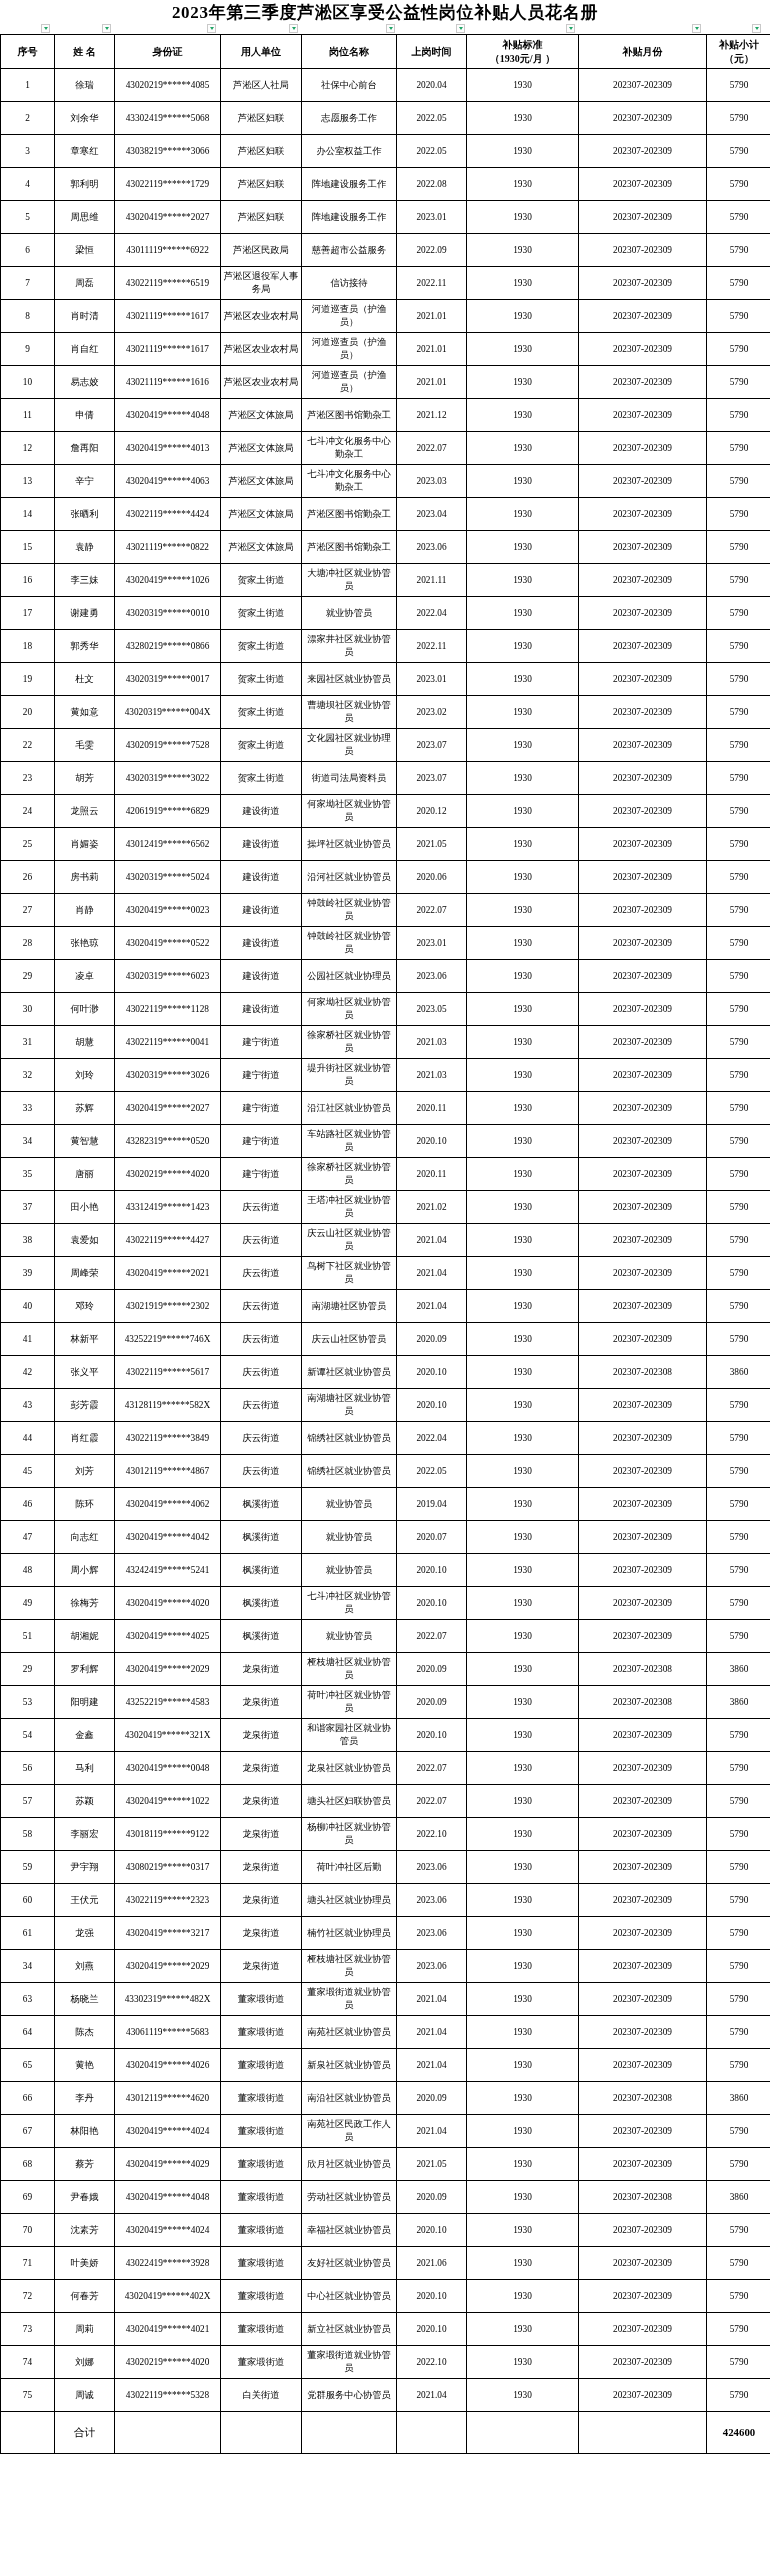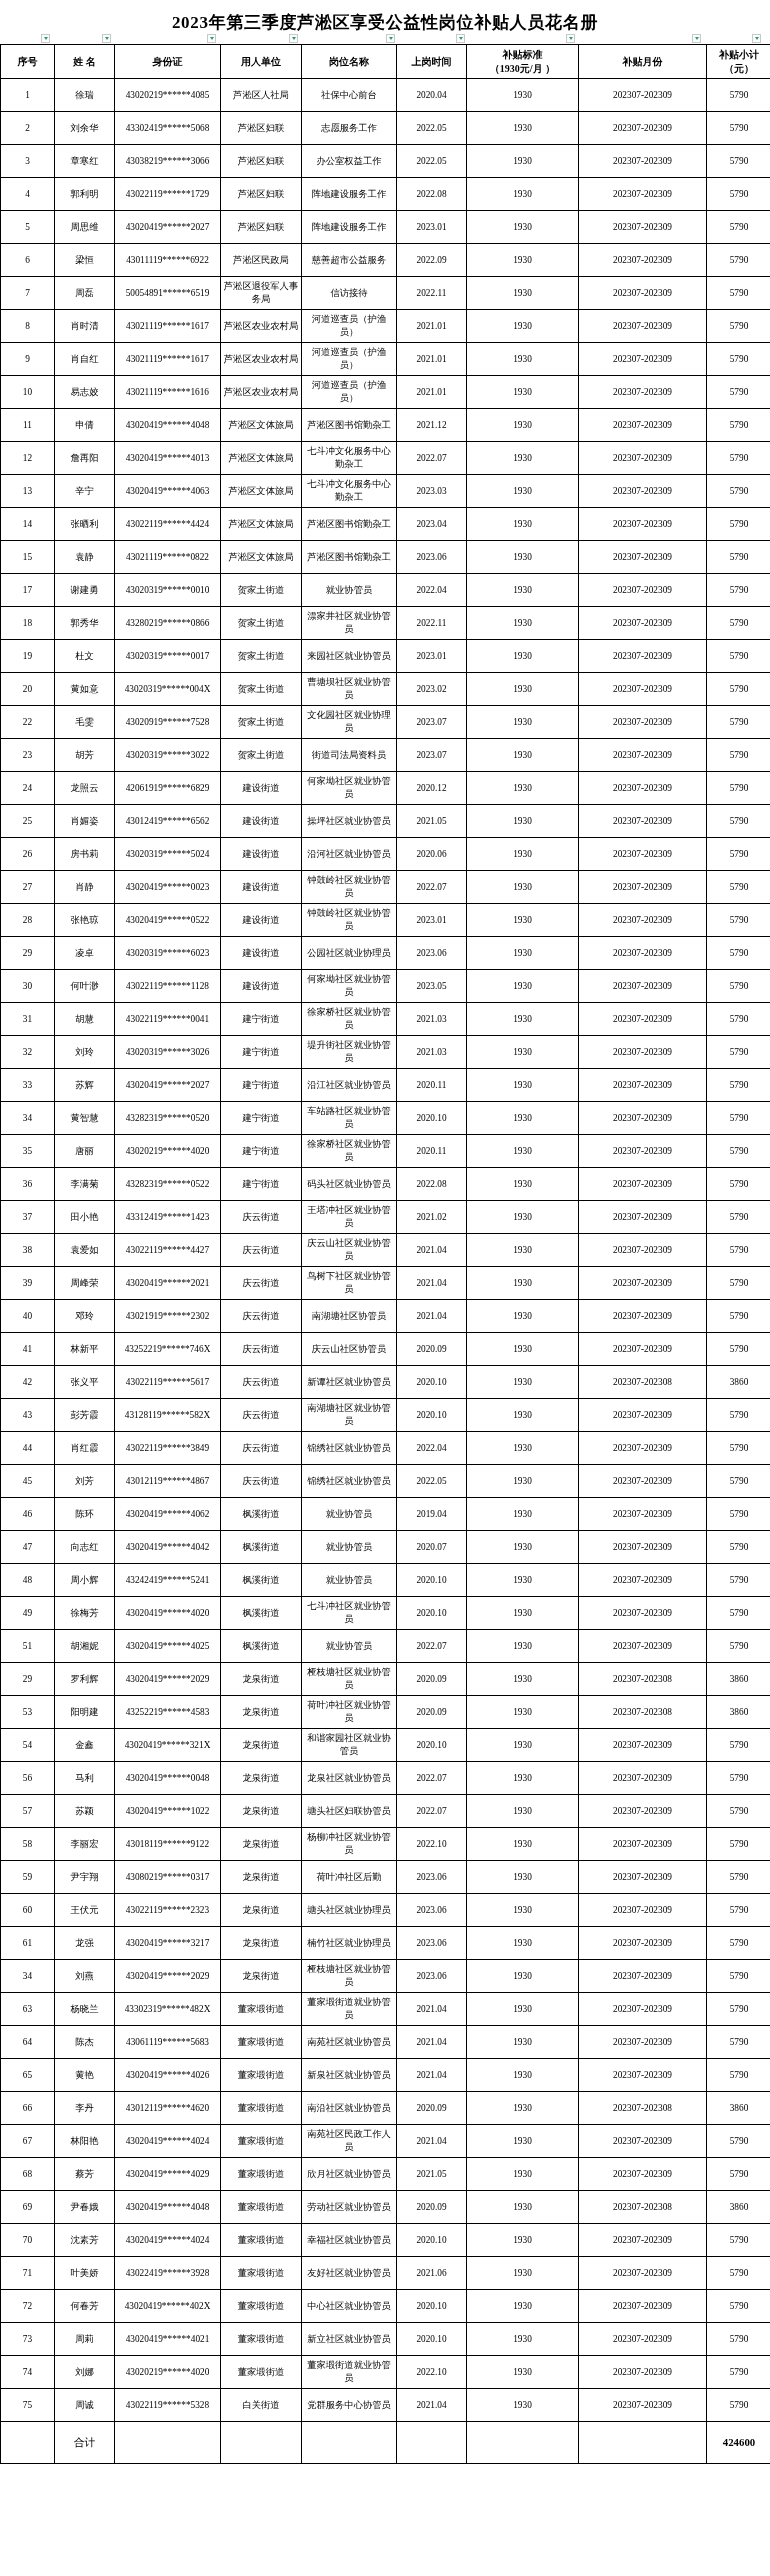--- a/index.html
+++ b/index.html
@@ -1,18 +1,18 @@
 <!DOCTYPE html>
 <html style="font-size:11.5px"><head>
 <meta charset="utf-8">
 <style>
   html,body{margin:0;padding:0;background:#ffffff;}
   body{font-family:"Liberation Serif","DejaVu Serif",serif;color:#000;}
   .sheet{position:relative;width:770px;background:#fff;}
-  .title-area{height:34px;position:relative;margin-top:10px;}
+  .title-area{height:34px;position:relative;}
   .sheet-title{
     position:absolute;left:0;right:0;top:1.4px;
     text-align:center;font-size:17px;font-weight:bold;
     letter-spacing:0.7px;white-space:nowrap;
   }
   .filter-btn{
     position:absolute;top:24px;width:9.3px;height:9.3px;
     background:#fdfdfd;border:0.7px solid #c9c9c9;box-sizing:border-box;
     display:flex;align-items:center;justify-content:center;z-index:5;
   }
@@ -181,21 +181,21 @@
           <td class="c-employer">芦淞区民政局</td>
           <td class="c-position">慈善超市公益服务</td>
           <td class="c-start-date">2022.09</td>
           <td class="c-standard">1930</td>
           <td class="c-months">202307-202309</td>
           <td class="c-subtotal">5790</td>
         </tr>
         <tr>
           <td class="c-seq">7</td>
           <td class="c-name">周磊</td>
-          <td class="c-id">50054891******6519</td>
+          <td class="c-id">43022119******6519</td>
           <td class="c-employer">芦淞区退役军人事务局</td>
           <td class="c-position">信访接待</td>
           <td class="c-start-date">2022.11</td>
           <td class="c-standard">1930</td>
           <td class="c-months">202307-202309</td>
           <td class="c-subtotal">5790</td>
         </tr>
         <tr>
           <td class="c-seq">8</td>
           <td class="c-name">肖时清</td>
@@ -278,20 +278,31 @@
           <td class="c-name">袁静</td>
           <td class="c-id">43021119******0822</td>
           <td class="c-employer">芦淞区文体旅局</td>
           <td class="c-position">芦淞区图书馆勤杂工</td>
           <td class="c-start-date">2023.06</td>
           <td class="c-standard">1930</td>
           <td class="c-months">202307-202309</td>
           <td class="c-subtotal">5790</td>
         </tr>
         <tr>
+          <td class="c-seq">16</td>
+          <td class="c-name">李三妹</td>
+          <td class="c-id">43020419******1026</td>
+          <td class="c-employer">贺家土街道</td>
+          <td class="c-position">大塘冲社区就业协管员</td>
+          <td class="c-start-date">2021.11</td>
+          <td class="c-standard">1930</td>
+          <td class="c-months">202307-202309</td>
+          <td class="c-subtotal">5790</td>
+        </tr>
+        <tr>
           <td class="c-seq">17</td>
           <td class="c-name">谢建勇</td>
           <td class="c-id">43020319******0010</td>
           <td class="c-employer">贺家土街道</td>
           <td class="c-position">就业协管员</td>
           <td class="c-start-date">2022.04</td>
           <td class="c-standard">1930</td>
           <td class="c-months">202307-202309</td>
           <td class="c-subtotal">5790</td>
         </tr>
@@ -471,31 +482,20 @@
           <td class="c-months">202307-202309</td>
           <td class="c-subtotal">5790</td>
         </tr>
         <tr>
           <td class="c-seq">35</td>
           <td class="c-name">唐丽</td>
           <td class="c-id">43020219******4020</td>
           <td class="c-employer">建宁街道</td>
           <td class="c-position">徐家桥社区就业协管员</td>
           <td class="c-start-date">2020.11</td>
-          <td class="c-standard">1930</td>
-          <td class="c-months">202307-202309</td>
-          <td class="c-subtotal">5790</td>
-        </tr>
-        <tr>
-          <td class="c-seq">36</td>
-          <td class="c-name">李满菊</td>
-          <td class="c-id">43282319******0522</td>
-          <td class="c-employer">建宁街道</td>
-          <td class="c-position">码头社区就业协管员</td>
-          <td class="c-start-date">2022.08</td>
           <td class="c-standard">1930</td>
           <td class="c-months">202307-202309</td>
           <td class="c-subtotal">5790</td>
         </tr>
         <tr>
           <td class="c-seq">37</td>
           <td class="c-name">田小艳</td>
           <td class="c-id">43312419******1423</td>
           <td class="c-employer">庆云街道</td>
           <td class="c-position">王塔冲社区就业协管员</td>

